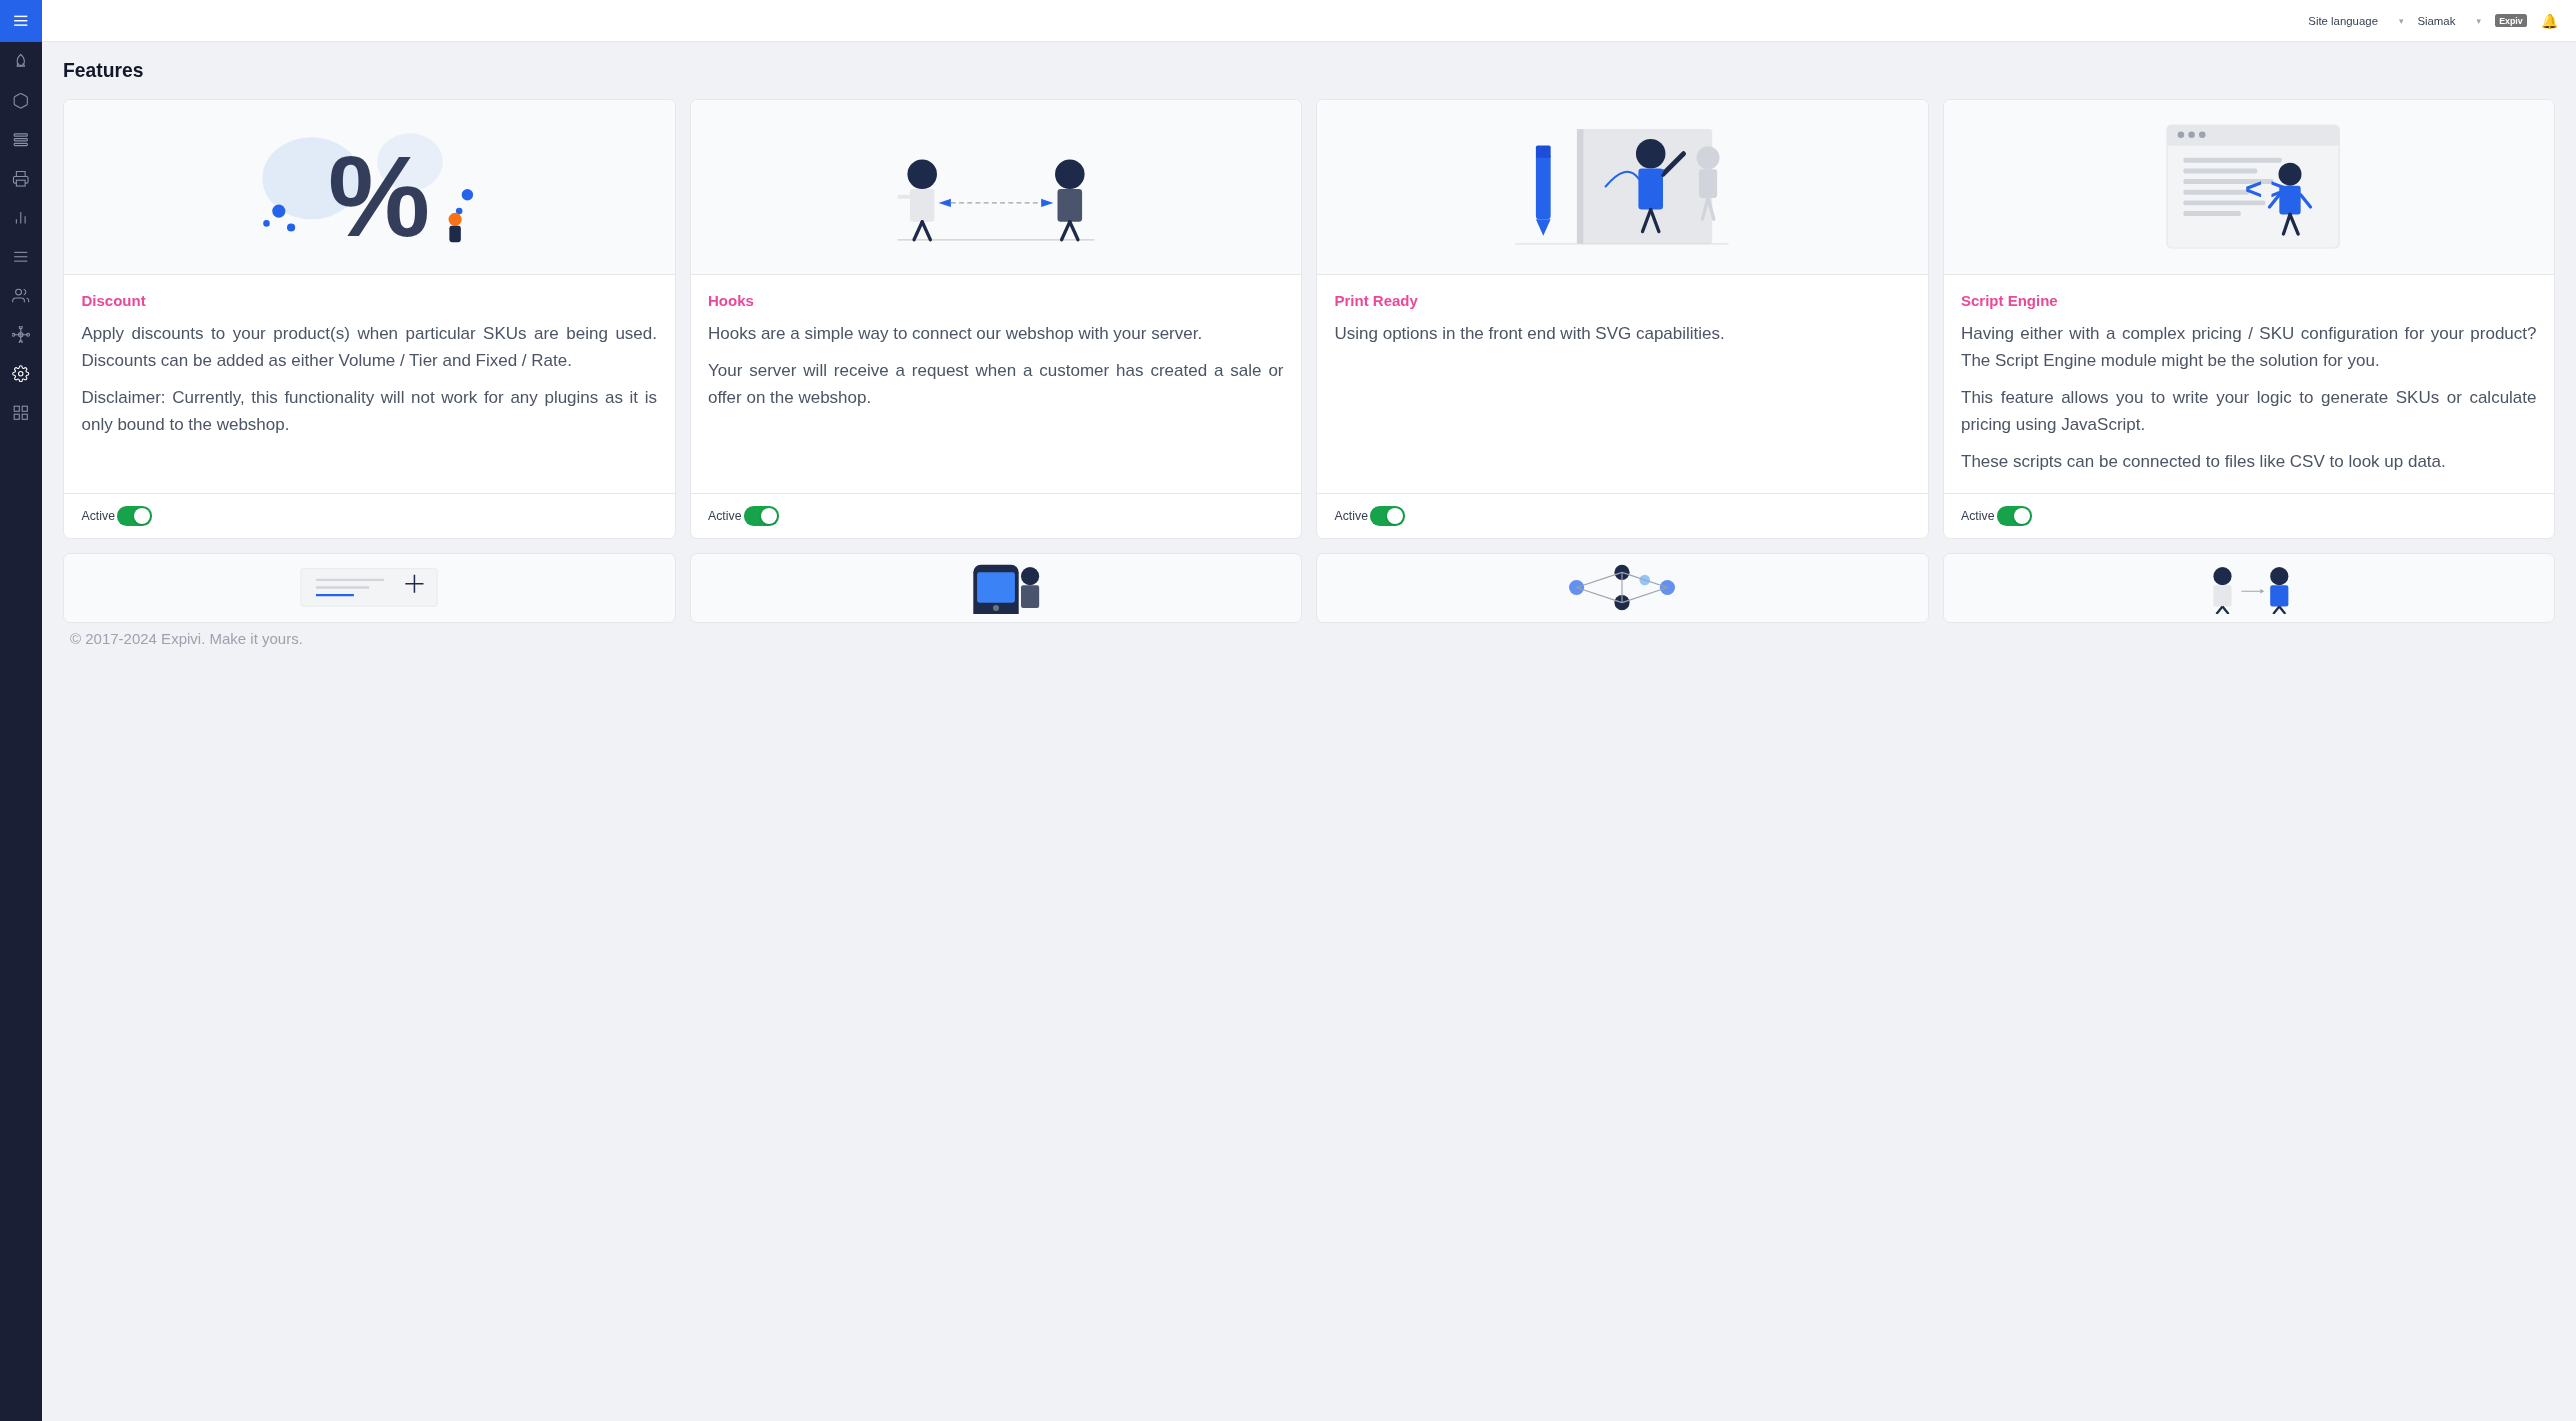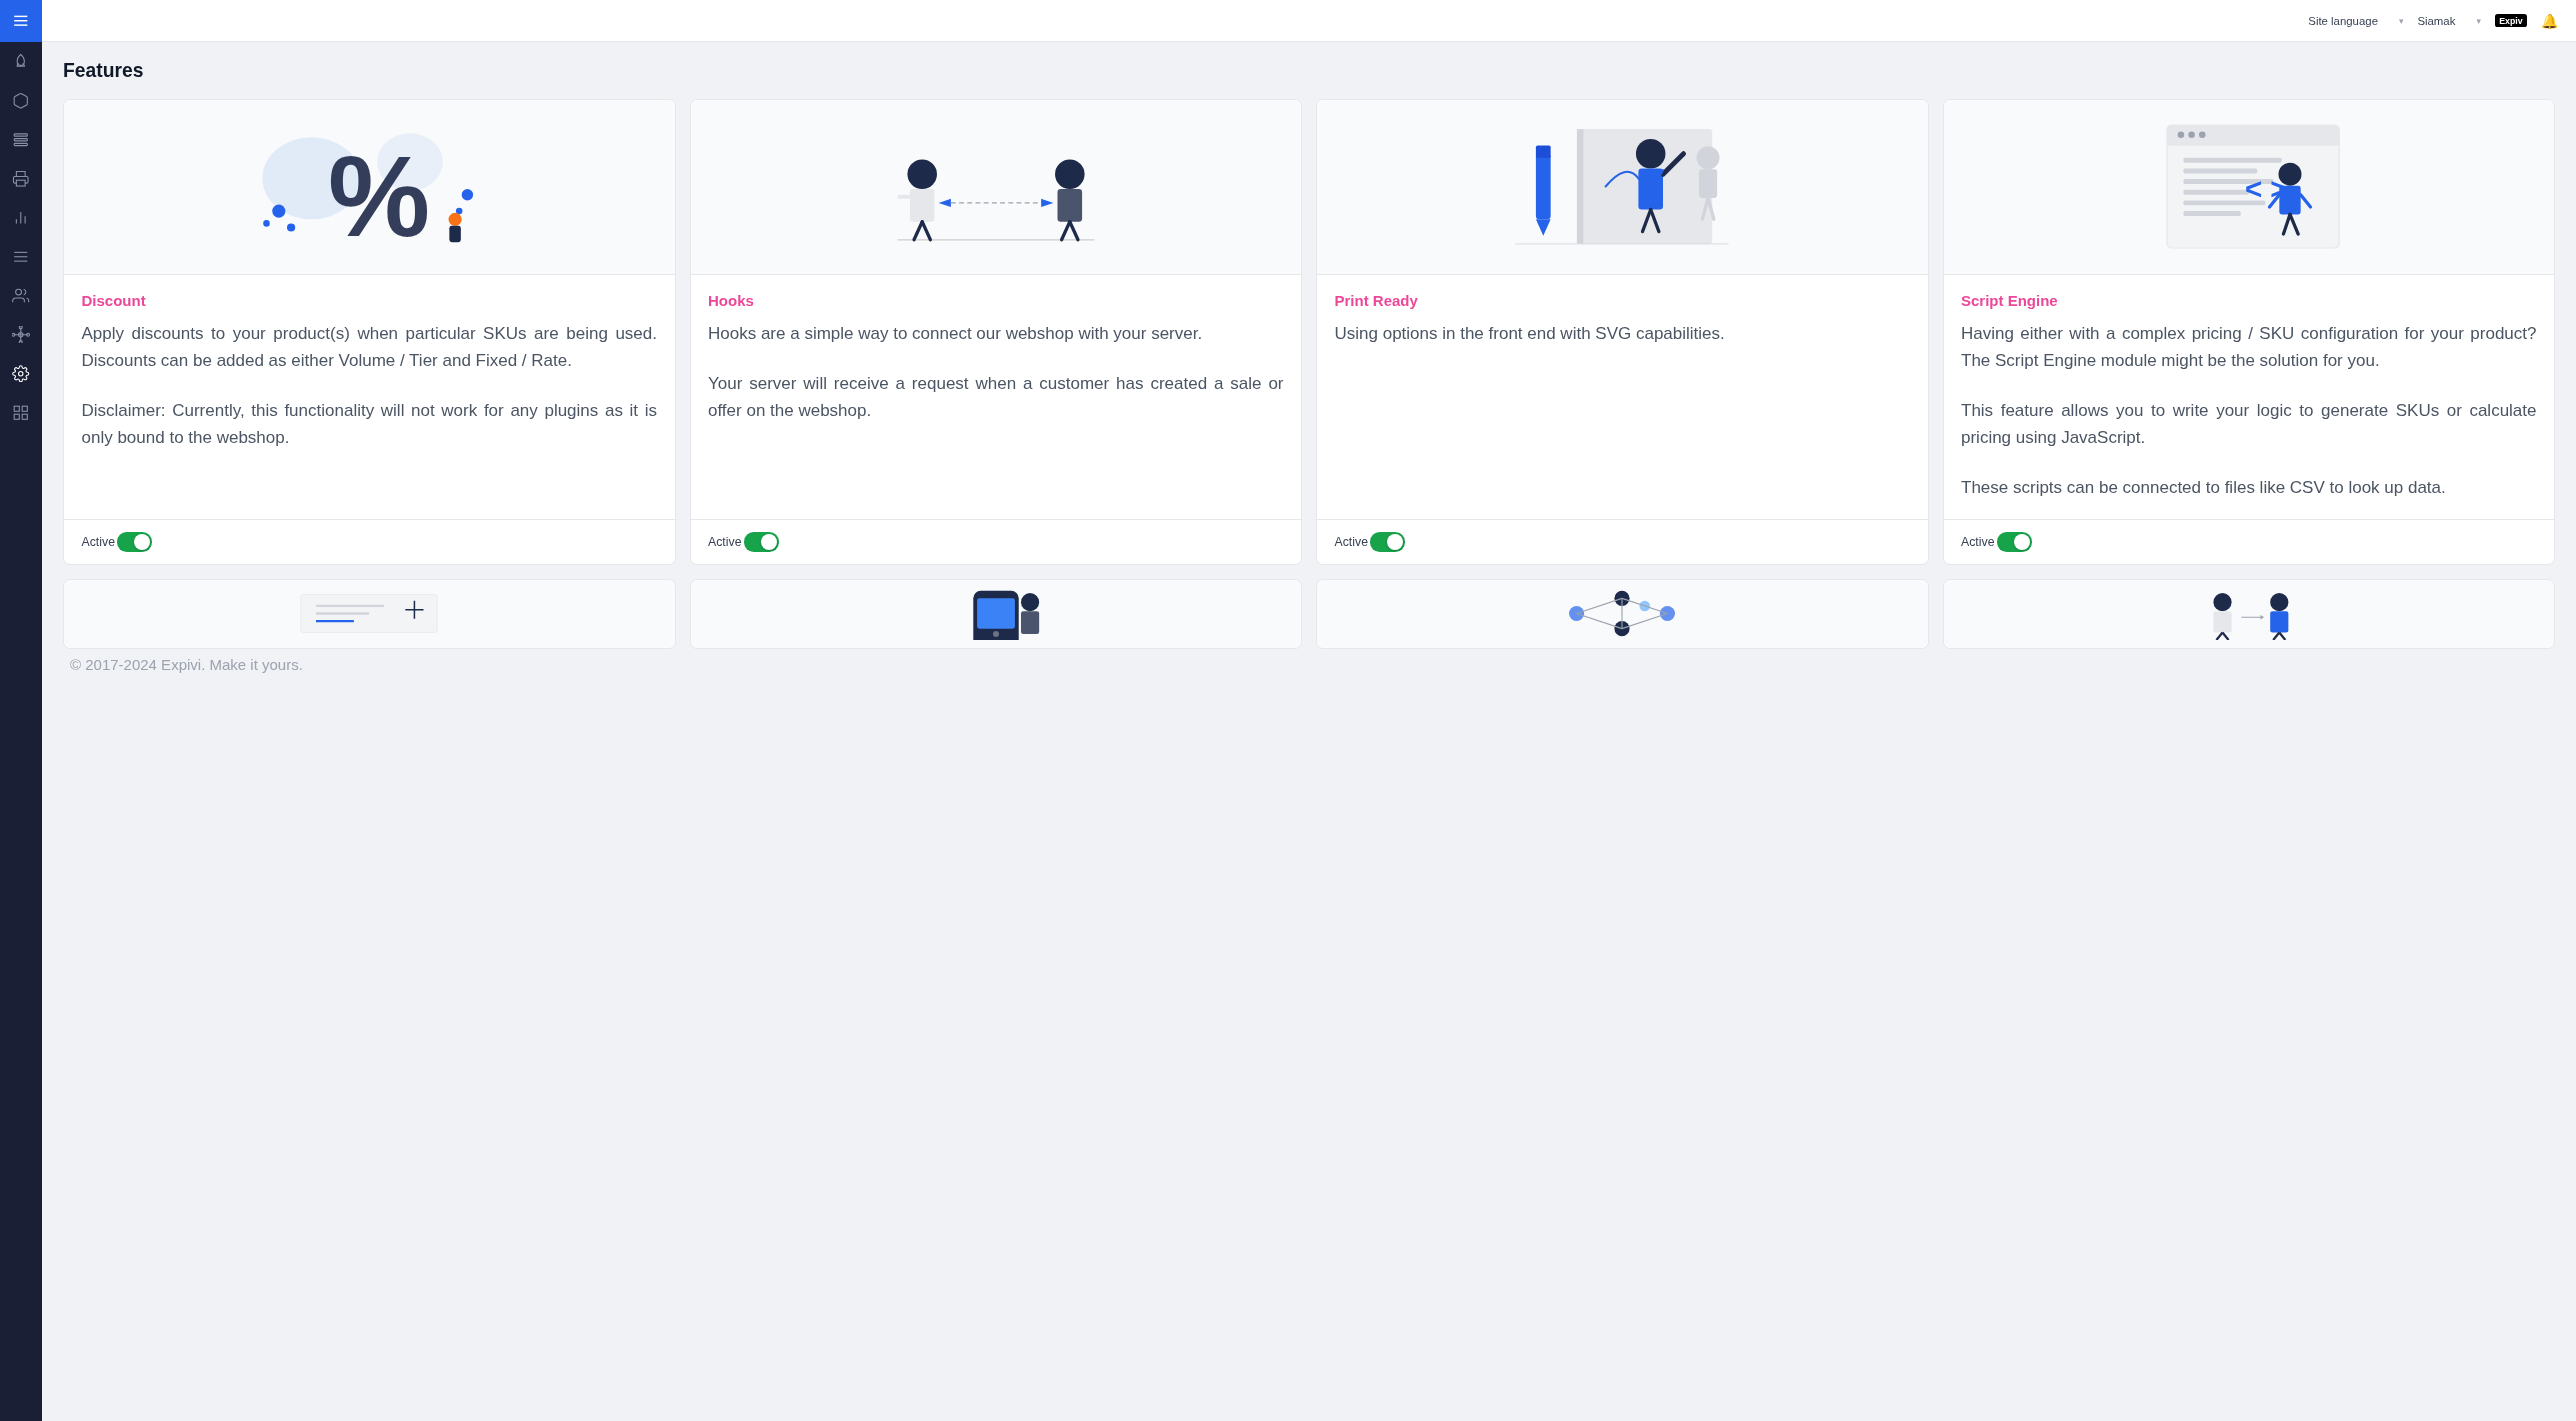--- a/index.html
+++ b/index.html
@@ -71,21 +71,21 @@
     }
     .header-item .chevron { font-size: 8.8px; color: #9ca3af; }
     .header-logo {
       display: flex;
       align-items: center;
       gap: 3.5px;
       font-size: 11.4px;
       color: #374151;
     }
     .expivi-logo {
-      background: #000000;
+      background: #737373;
       color: white;
       font-size: 8.8px;
       font-weight: bold;
       padding: 1.8px 4.4px;
       border-radius: 2.6px;
     }
     .bell-icon { font-size: 14px; color: #6b7280; cursor: pointer; }
 
     
     .content {
@@ -134,21 +134,21 @@
       font-weight: 600;
       color: #ec4899;
       margin-bottom: 10.5px;
     }
     .card-desc {
       font-size: 17px;
       color: #4b5563;
       line-height: 1.6;
       text-align: justify;
     }
-    .card-desc p + p { margin-top: 23px; }
+    .card-desc p + p { margin-top: 10px; }
     .card-footer {
       padding: 12.3px 17.5px;
       border-top: 0.9px solid #e5e7eb;
       display: flex;
       align-items: center;
       gap: 2px;
     }
     .active-label {
       font-size: 12.3px;
       color: #374151;

